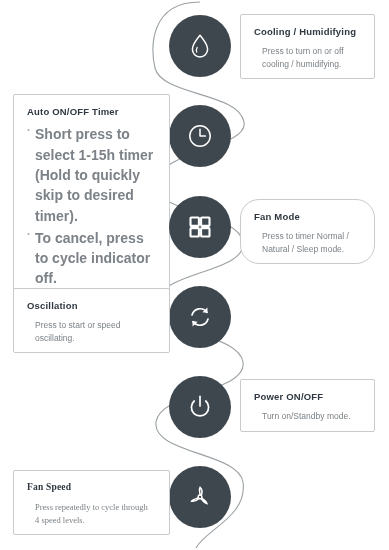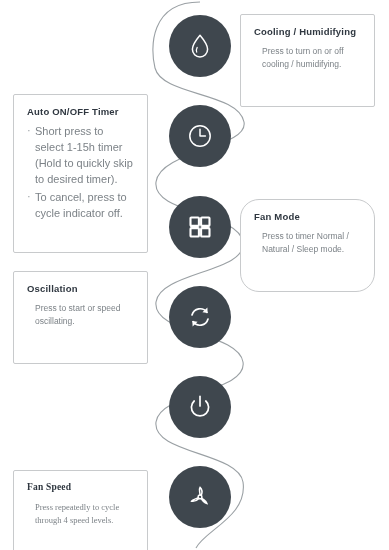--- a/index.html
+++ b/index.html
@@ -48,23 +48,23 @@
     display: block;
     line-height: 0;
   }
   
   .card {
     position: absolute;
     box-sizing: border-box;
     background: #ffffff;
     border: 1px solid #c8cacc;
     border-radius: 2px;
-    padding: 11px 13px 28px 13px;
-  }
-  .card.left  { left: 13px;  width: 135px; }
+    padding: 11px 13px 0 13px;
+  }
+  .card.left  { left: 13px;  width: 157px; }
   .card.right { left: 240px; width: 135px; }
   .card-title {
     font-size: 9.5px;
     font-weight: bold;
     color: #2f3740;
     letter-spacing: 0.02em;
     margin: 0 0 7px 0;
     line-height: 1.2;
   }
   .card-body {
@@ -74,24 +74,25 @@
     margin: 8px;
   }
   .bullets {
     list-style: none;
     margin: 0;
     padding: 0;
   }
   .bullets li {
     position: relative;
     padding-left: 8px;
-    font-size: 11px;
+    font-size: 14px;
     color: #7c8287;
     line-height: 1.45;
     margin-bottom: 2px;
+    font-weight: bold;
   }
   .bullets li::before {
     content: "\00B7";
     position: absolute;
     left: 0;
     top: -1px;
     color: #9aa0a4;
     font-size: 11px;
   }
 </style>
@@ -164,34 +165,38 @@
     <span class="node-ico">
       <svg width="30" height="30" viewBox="0 0 30 30">
         <path d="M7.0 13.0 A8.4 8.4 0 0 1 22.0 10.4" fill="none" stroke="#ffffff" stroke-width="1.7" stroke-linecap="round"></path>
         <path d="M23.0 17.0 A8.4 8.4 0 0 1 8.0 19.6" fill="none" stroke="#ffffff" stroke-width="1.7" stroke-linecap="round"></path>
         <path d="M22.4 5.6 L22.6 11.0 L17.4 10.2 Z" fill="#ffffff"></path>
         <path d="M7.6 24.4 L7.4 19.0 L12.6 19.8 Z" fill="#ffffff"></path>
       </svg>
     </span>
   </div>
 
-  <div class="card left" style="top:271px;">
+  <div class="card left" style="top:288px;">
     <p class="card-title">Oscillation</p>
     <p class="card-body">Press to start or speed oscillating.</p>
   </div>
 
   <div class="node" style="top:376px;">
     <span class="node-ico">
       <svg width="30" height="30" viewBox="0 0 30 30">
         <path d="M9.2 9.0 A8.6 8.6 0 1 0 20.8 9.0" fill="none" stroke="#ffffff" stroke-width="1.7" stroke-linecap="round"></path>
         <line x1="15" y1="4.4" x2="15" y2="14.0" stroke="#ffffff" stroke-width="1.7" stroke-linecap="round"></line>
       </svg>
     </span>
   </div>
 
+  <div class="card right" style="top:379px;">
+    <p class="card-title">Power ON/OFF</p>
+    <p class="card-body">Turn on/Standby mode.</p>
+  </div>
 
   <div class="node" style="top:466px;">
     <span class="node-ico">
       <svg width="30" height="30" viewBox="0 0 30 30">
         <g fill="none" stroke="#ffffff" stroke-width="1.5" stroke-linecap="round">
           <path d="M15 13.2 C15 10.0 13.6 7.2 15.0 5.4 C16.6 7.0 17.4 10.4 16.4 13.0"></path>
           <path d="M13.6 15.6 C10.8 17.1 7.6 17.2 6.6 19.2 C8.8 19.6 12.0 18.4 13.8 16.4"></path>
           <path d="M16.6 16.0 C19.0 18.1 21.9 19.3 22.0 21.6 C19.9 20.9 17.4 18.6 16.3 16.4"></path>
         </g>
         <circle cx="15" cy="14.9" r="1.9" fill="none" stroke="#ffffff" stroke-width="1.4"></circle>

